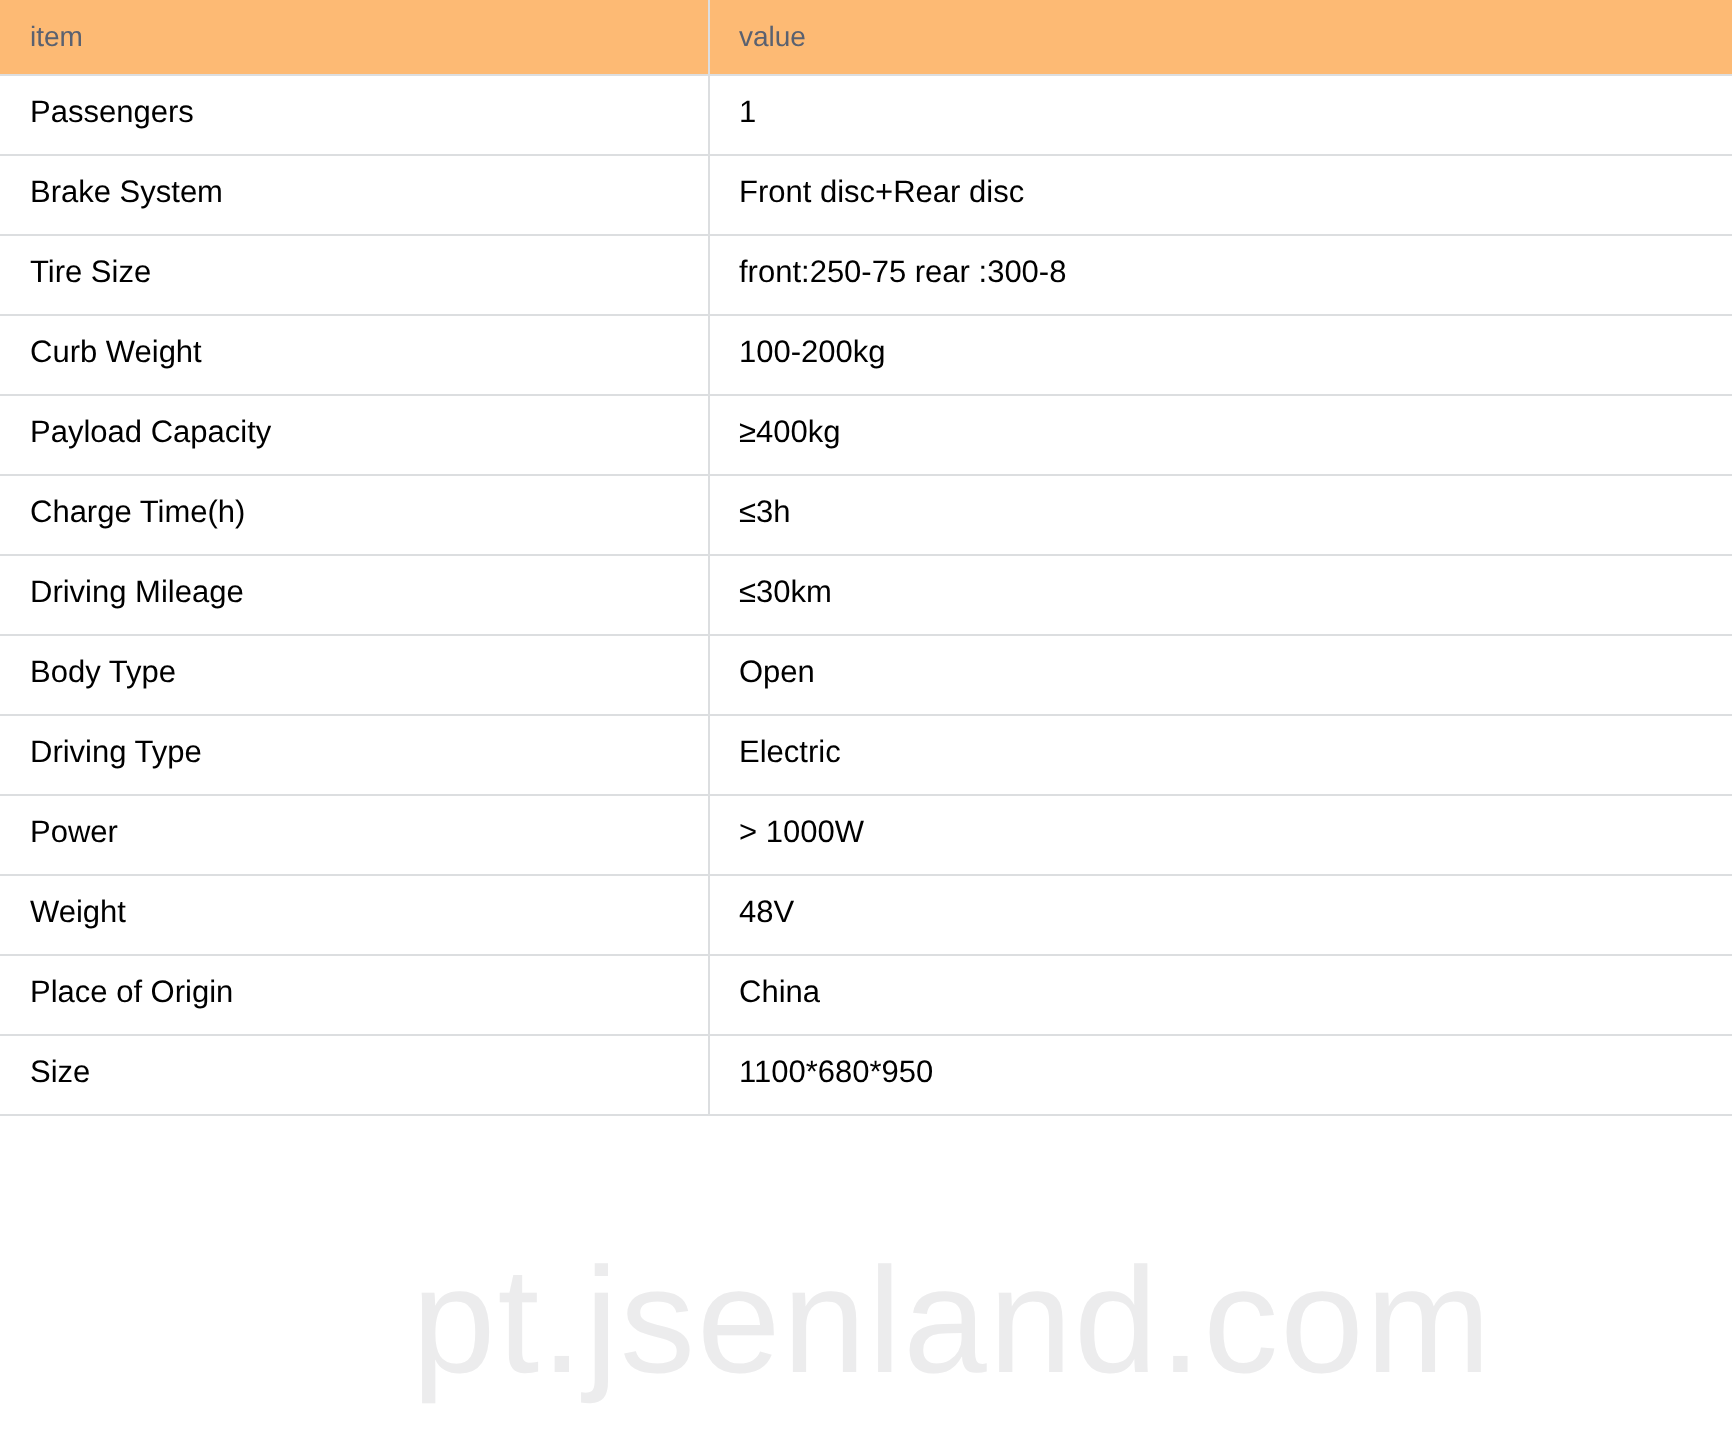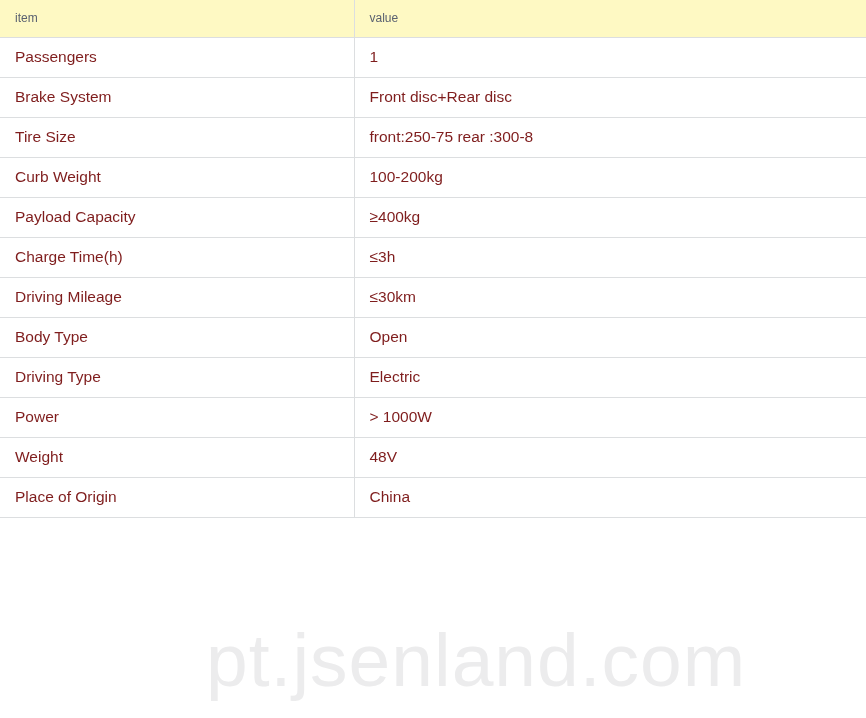--- a/index.html
+++ b/index.html
@@ -43,30 +43,30 @@
     border-left: none;
     text-align: left;
     vertical-align: middle;
     padding: 0 0 0 15px;
     font-weight: normal;
     white-space: nowrap;
     overflow: hidden;
   }
 
   table.spec-table tr.header-row th {
-    background: #fef9c3;
+    background: #fdba74;
     height: 37px;
     color: #5a6170;
-    font-size: 12px;
+    font-size: 14px;
     border-top: none;
   }
 
   table.spec-table tr.data-row td {
     height: 40px;
-    color: #7f1d1d;
+    color: #000000;
     font-size: 15.5px;
     background: transparent;
   }
 
   table.spec-table th.cell-value,
   table.spec-table td.cell-value {
     border-right: none;
   }
 
   
@@ -149,16 +149,20 @@
           <td class="cell-value">&gt; 1000W</td>
         </tr>
         <tr class="data-row">
           <td class="cell-item">Weight</td>
           <td class="cell-value">48V</td>
         </tr>
         <tr class="data-row">
           <td class="cell-item">Place of Origin</td>
           <td class="cell-value">China</td>
         </tr>
+        <tr class="data-row">
+          <td class="cell-item">Size</td>
+          <td class="cell-value">1100*680*950</td>
+        </tr>
       </tbody>
   </table>
 
 </div>
 
 </body></html>

